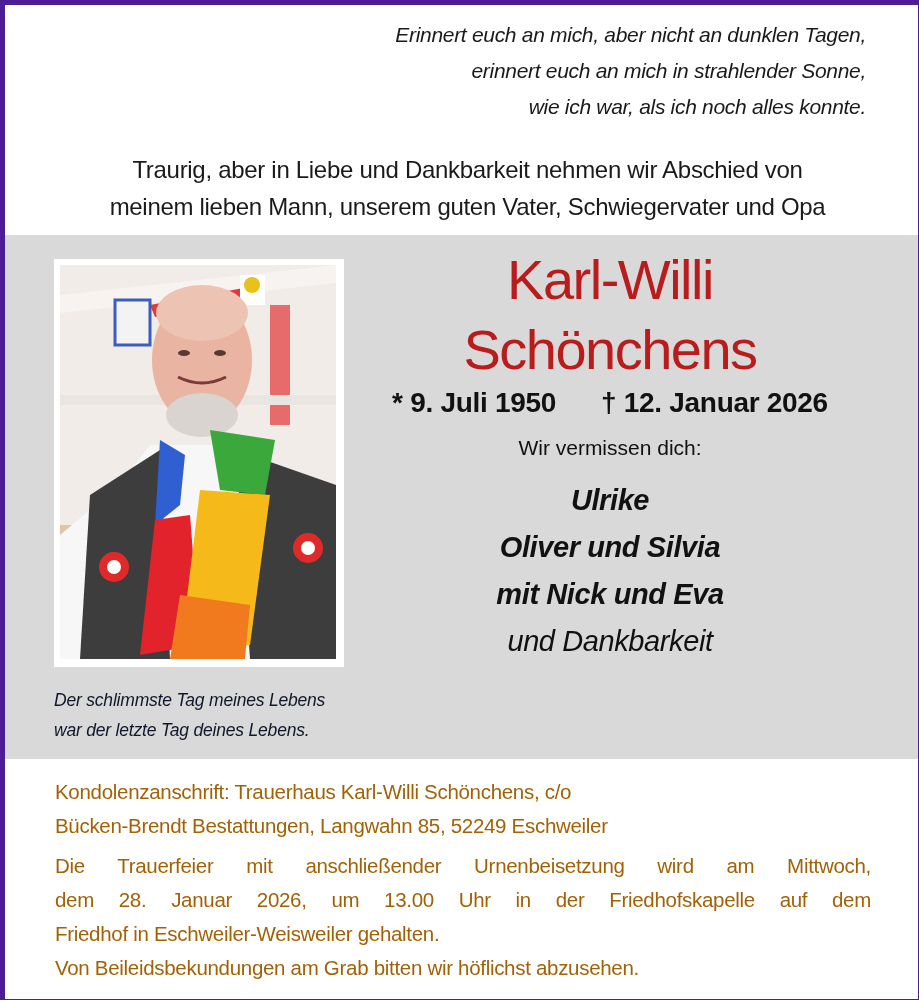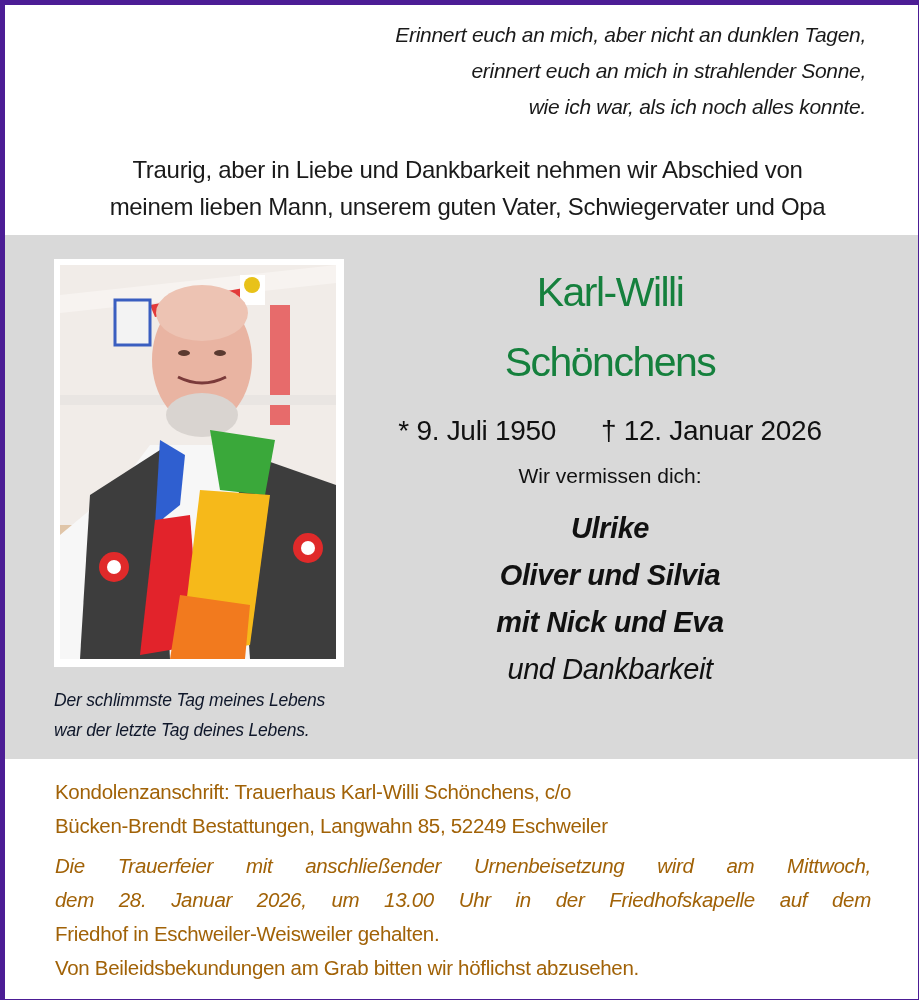--- a/index.html
+++ b/index.html
@@ -5,31 +5,31 @@
   html, body { margin: 0; padding: 0; background: #ffffff; }
   body { width: 919px; height: 1000px; position: relative; overflow: hidden; font-family: "Liberation Sans", "DejaVu Sans", sans-serif; color: #111; }
   .frame { position: absolute; left: 0; top: 0; width: 913px; height: 994px; border: 5px solid #4c1d95; background: #fff; }
   .poem { position: absolute; right: 52px; top: 12px; text-align: right; font-style: italic; font-size: 21px; line-height: 36px; color: #1a1a1a; letter-spacing: -0.3px; }
   .intro { position: absolute; left: 0; right: 0; top: 146px; text-align: center; font-size: 24px; line-height: 37px; color: #1a1a1a; letter-spacing: -0.3px; padding-left: 12px; }
   .band { position: absolute; left: 0; top: 230px; width: 913px; height: 524px; background: #d9d9d9; }
   .photo-frame { position: absolute; left: 49px; top: 24px; width: 290px; height: 408px; background: #fff; }
   .photo { position: absolute; left: 6px; top: 6px; width: 276px; height: 394px; overflow: hidden; background: #efe9e4; }
   .caption { position: absolute; left: 49px; top: 450px; font-style: italic; font-size: 17.5px; line-height: 30px; color: #0f172a; letter-spacing: -0.2px; }
   .right-col { position: absolute; left: 350px; width: 510px; top: 0; text-align: center; }
-  .name { margin-top: 22px; font-size: 41px; line-height: 70px; letter-spacing: -1.5px; color: #15803d; }
-  .dates { margin-top: 16px; font-size: 28px; line-height: 36px; color: #111; letter-spacing: -0.3px; }
+  .name { margin-top: 10px; font-size: 56px; line-height: 70px; letter-spacing: -1.5px; color: #b91c1c; }
+  .dates { font-size: 28px; line-height: 36px; color: #111; letter-spacing: -0.3px; font-weight: bold; }
   .dates span { display: inline-block; }
   .dates .gap { width: 30px; }
   .miss { margin-top: 12px; font-size: 21px; line-height: 30px; color: #111; }
   .family { margin-top: 14px; font-style: italic; font-size: 29px; line-height: 47px; color: #111; letter-spacing: -0.4px; }
   .family .b { font-weight: bold; }
   .bottom { position: absolute; left: 50px; width: 816px; top: 770px; font-size: 20.5px; color: #a16207; letter-spacing: -0.3px; }
   .addr { line-height: 34px; }
   .ceremony { margin-top: 6px; line-height: 34px; text-align: justify; text-align-last: left; }
-  .ceremony .j { display: block; text-align: justify; text-align-last: justify; font-style: italic; }
+  .ceremony .j { display: block; text-align: justify; text-align-last: justify; }
   .ceremony .l { display: block; }
 </style>
 </head>
 <body>
 
 <div class="frame">
 
   <div class="poem">
     <div>Erinnert euch an mich, aber nicht an dunklen Tagen,</div>
     <div>erinnert euch an mich in strahlender Sonne,</div>

